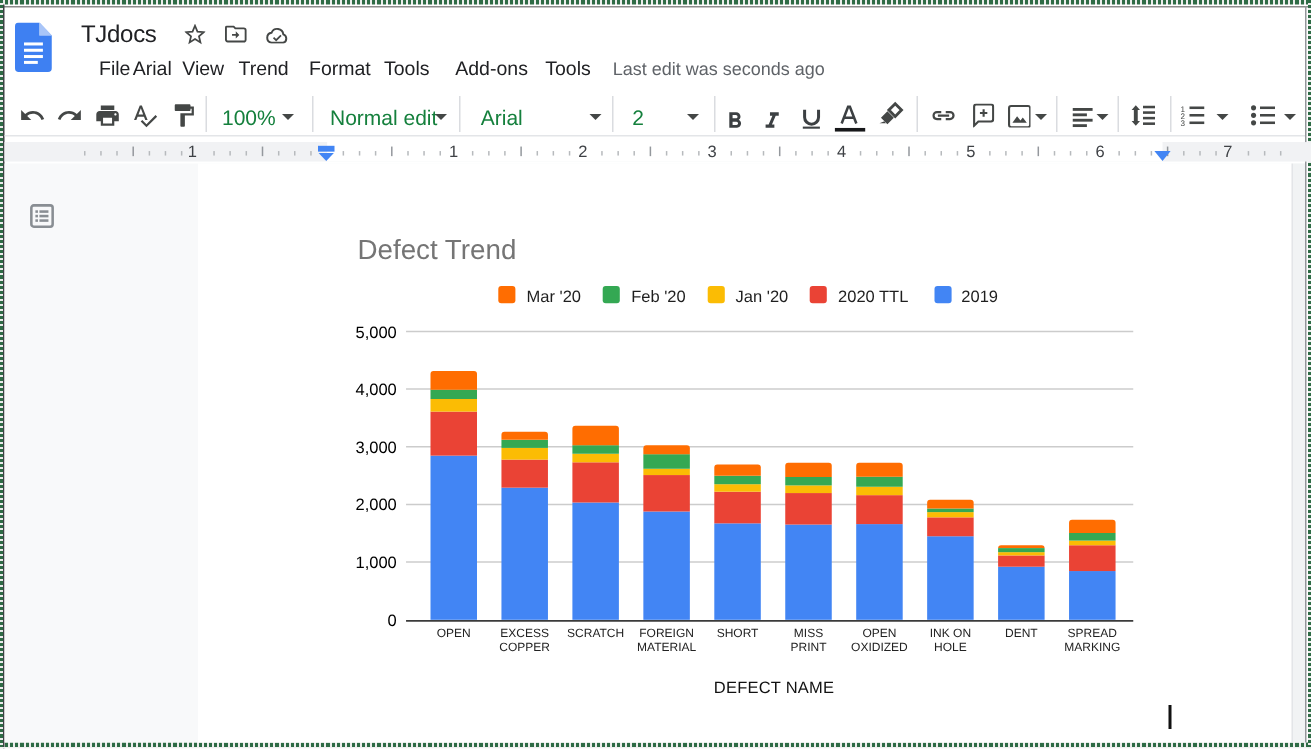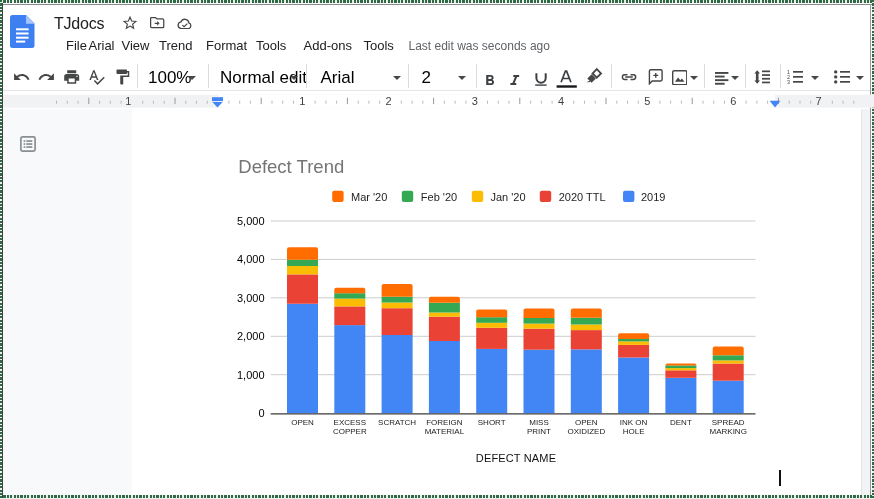--- a/index.html
+++ b/index.html
@@ -2,21 +2,21 @@
 <html><head>
 <meta charset="utf-8">
 <style>
   html,body{margin:0;padding:0;}
   body{width:874px;height:499px;position:relative;overflow:hidden;background:#fff;
        font-family:"Liberation Sans",sans-serif;}
   .abs{position:absolute;}
   .dash-h{background:repeating-linear-gradient(90deg,#2e6b45 0px,#2e6b45 2.1px,#ececec 2.1px,#ececec 3.4px);}
   .dash-v{background:repeating-linear-gradient(180deg,#2e6b45 0px,#2e6b45 2.1px,#ececec 2.1px,#ececec 3.4px);}
   .sep{position:absolute;width:1px;top:64px;height:24px;background:#dadce0;}
-  .tbtxt{position:absolute;font-size:17px;color:#000000;top:70.5px;line-height:14px;white-space:nowrap;}
+  .tbtxt{position:absolute;font-size:14px;color:#15803d;top:70.5px;line-height:14px;white-space:nowrap;}
   .menu{position:absolute;top:38px;font-size:13px;color:#202124;line-height:15px;white-space:nowrap;}
   .caret{position:absolute;width:0;height:0;border-left:4px solid transparent;border-right:4px solid transparent;border-top:4.3px solid #444746;top:75.9px;}
 </style>
 </head>
 <body>
 
 <div class="abs" style="left:3px;top:4.8px;width:867.3px;height:494.2px;background:#fff;"></div>
 
 <div class="abs dash-h" style="left:0;top:0;width:874px;height:3.2px;"></div>
 <div class="abs dash-h" style="left:0;top:494.6px;width:874px;height:3.3px;"></div>

